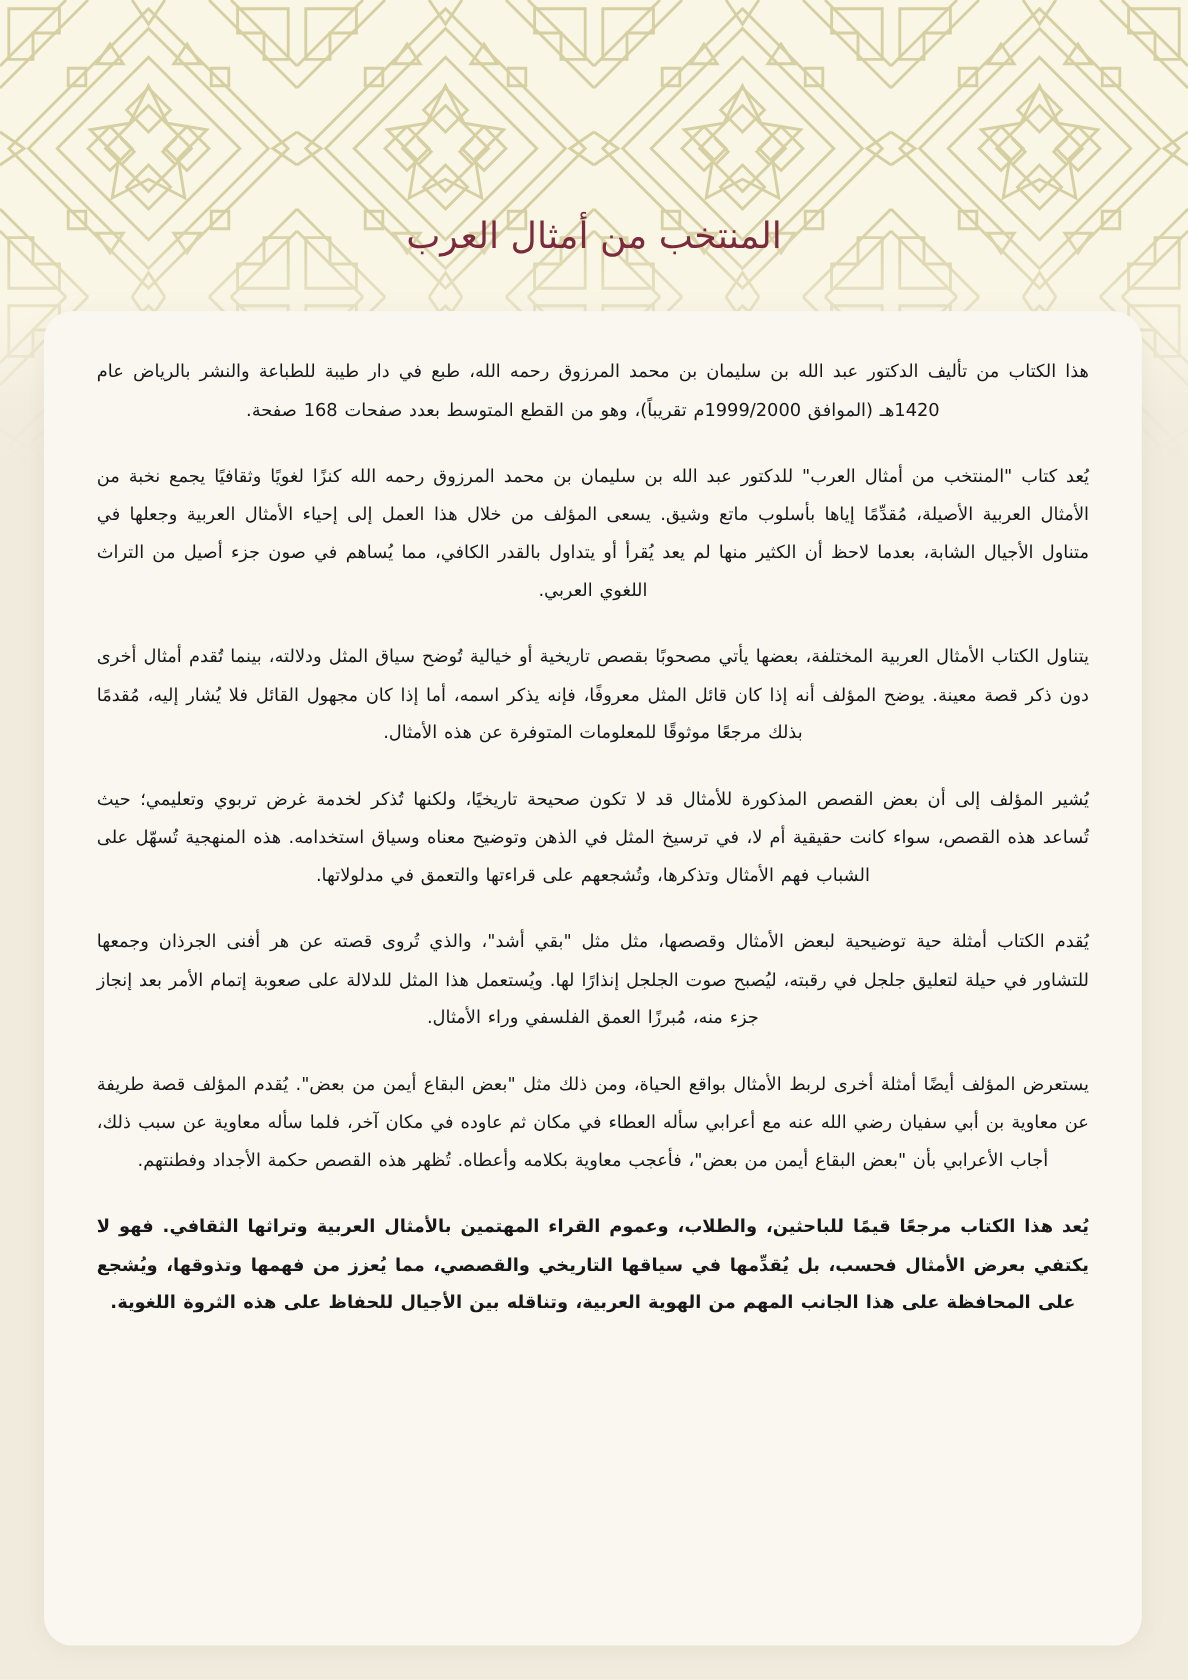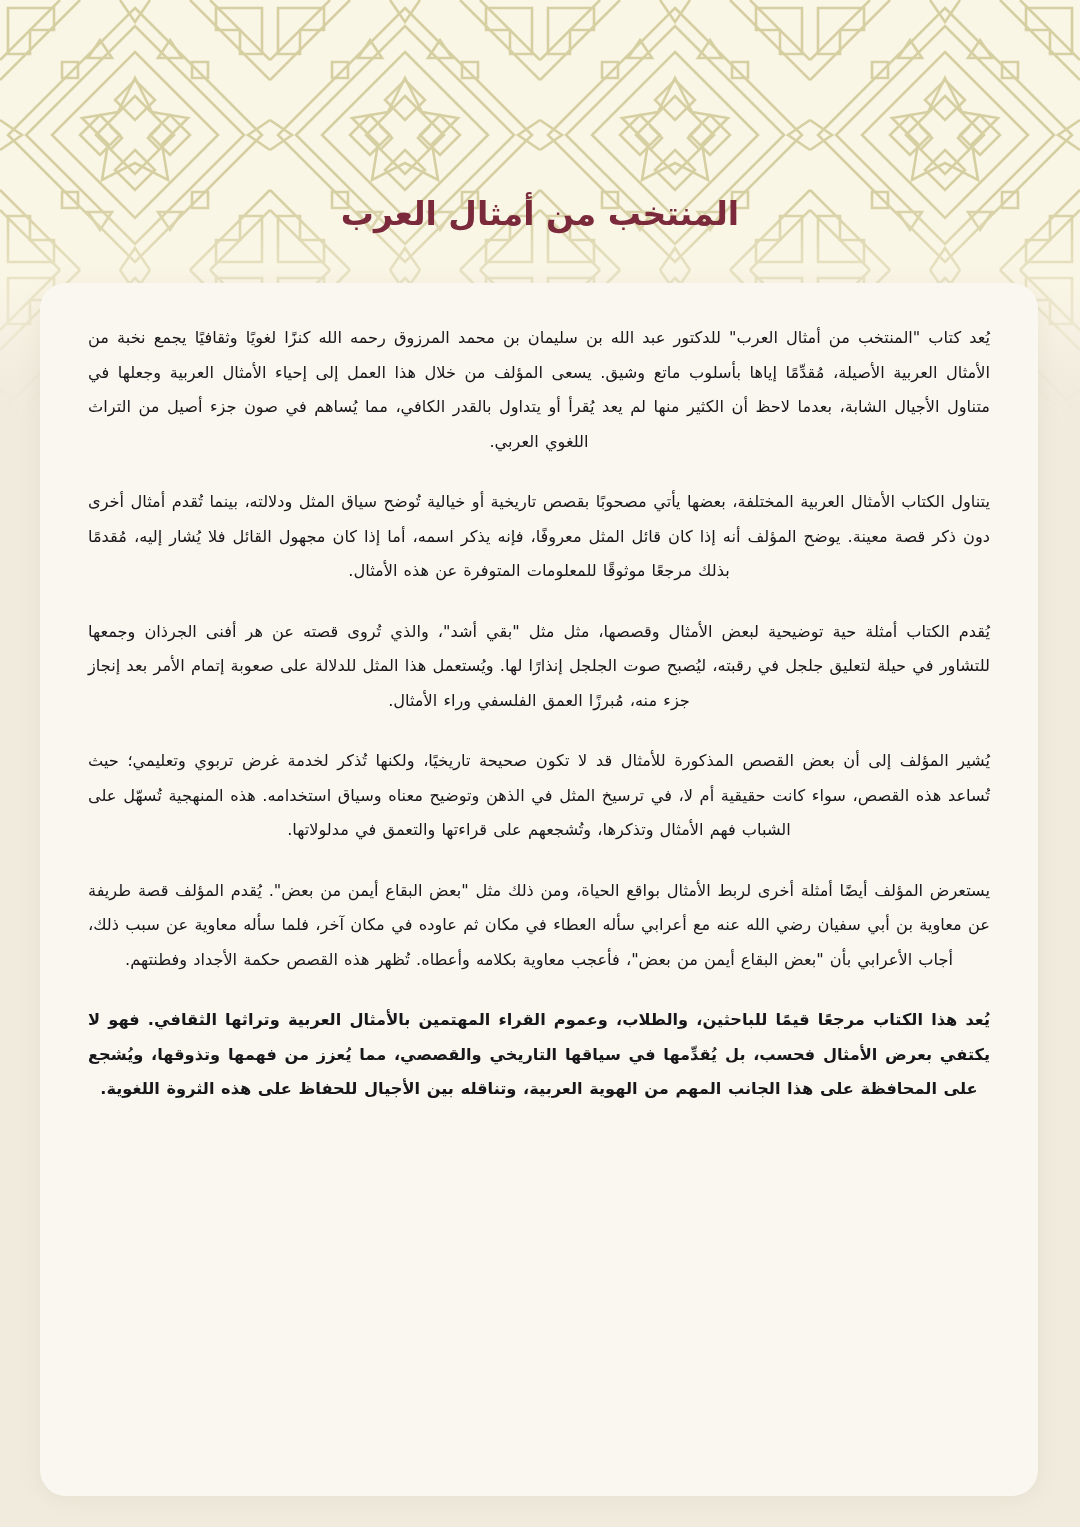--- a/index.html
+++ b/index.html
@@ -48,21 +48,21 @@
   }
 
   
   #page-title {
     position: absolute;
     top: 193px;
     left: 0;
     width: 1080px;
     text-align: center;
     font-size: 33px;
-    font-weight: bold;
+    font-weight: normal;
     color: #7B2A3B;
     letter-spacing: 0px;
     line-height: 1.3;
     z-index: 5;
   }
 
   
   #content-card {
     position: absolute;
     top: 283px;
@@ -163,20 +163,21 @@
   </svg>
   <div id="pattern-fade"></div>
 </div>
 
 <h1 id="page-title">المنتخب من أمثال العرب</h1>
 
 <div id="content-card">
   <div id="card-top-blend"></div>
 
   <div id="body-text">
+    <p class="para">هذا الكتاب من تأليف الدكتور عبد الله بن سليمان بن محمد المرزوق رحمه الله، طبع في دار طيبة للطباعة والنشر بالرياض عام 1420هـ (الموافق 1999/2000م تقريباً)، وهو من القطع المتوسط بعدد صفحات 168 صفحة.</p>
     <p class="para">يُعد كتاب "المنتخب من أمثال العرب" للدكتور عبد الله بن سليمان بن محمد المرزوق رحمه الله كنزًا لغويًا وثقافيًا يجمع نخبة من الأمثال العربية الأصيلة، مُقدِّمًا إياها بأسلوب ماتع وشيق. يسعى المؤلف من خلال هذا العمل إلى إحياء الأمثال العربية وجعلها في متناول الأجيال الشابة، بعدما لاحظ أن الكثير منها لم يعد يُقرأ أو يتداول بالقدر الكافي، مما يُساهم في صون جزء أصيل من التراث اللغوي العربي.</p>
     <p class="para">يتناول الكتاب الأمثال العربية المختلفة، بعضها يأتي مصحوبًا بقصص تاريخية أو خيالية تُوضح سياق المثل ودلالته، بينما تُقدم أمثال أخرى دون ذكر قصة معينة. يوضح المؤلف أنه إذا كان قائل المثل معروفًا، فإنه يذكر اسمه، أما إذا كان مجهول القائل فلا يُشار إليه، مُقدمًا بذلك مرجعًا موثوقًا للمعلومات المتوفرة عن هذه الأمثال.</p>
+    <p class="para">يُشير المؤلف إلى أن بعض القصص المذكورة للأمثال قد لا تكون صحيحة تاريخيًا، ولكنها تُذكر لخدمة غرض تربوي وتعليمي؛ حيث تُساعد هذه القصص، سواء كانت حقيقية أم لا، في ترسيخ المثل في الذهن وتوضيح معناه وسياق استخدامه. هذه المنهجية تُسهّل على الشباب فهم الأمثال وتذكرها، وتُشجعهم على قراءتها والتعمق في مدلولاتها.</p>
     <p class="para">يُقدم الكتاب أمثلة حية توضيحية لبعض الأمثال وقصصها، مثل مثل "بقي أشد"، والذي تُروى قصته عن هر أفنى الجرذان وجمعها للتشاور في حيلة لتعليق جلجل في رقبته، ليُصبح صوت الجلجل إنذارًا لها. ويُستعمل هذا المثل للدلالة على صعوبة إتمام الأمر بعد إنجاز جزء منه، مُبرزًا العمق الفلسفي وراء الأمثال.</p>
-    <p class="para">يُشير المؤلف إلى أن بعض القصص المذكورة للأمثال قد لا تكون صحيحة تاريخيًا، ولكنها تُذكر لخدمة غرض تربوي وتعليمي؛ حيث تُساعد هذه القصص، سواء كانت حقيقية أم لا، في ترسيخ المثل في الذهن وتوضيح معناه وسياق استخدامه. هذه المنهجية تُسهّل على الشباب فهم الأمثال وتذكرها، وتُشجعهم على قراءتها والتعمق في مدلولاتها.</p>
     <p class="para">يستعرض المؤلف أيضًا أمثلة أخرى لربط الأمثال بواقع الحياة، ومن ذلك مثل "بعض البقاع أيمن من بعض". يُقدم المؤلف قصة طريفة عن معاوية بن أبي سفيان رضي الله عنه مع أعرابي سأله العطاء في مكان ثم عاوده في مكان آخر، فلما سأله معاوية عن سبب ذلك، أجاب الأعرابي بأن "بعض البقاع أيمن من بعض"، فأعجب معاوية بكلامه وأعطاه. تُظهر هذه القصص حكمة الأجداد وفطنتهم.</p>
     <p class="para">يُعد هذا الكتاب مرجعًا قيمًا للباحثين، والطلاب، وعموم القراء المهتمين بالأمثال العربية وتراثها الثقافي. فهو لا يكتفي بعرض الأمثال فحسب، بل يُقدِّمها في سياقها التاريخي والقصصي، مما يُعزز من فهمها وتذوقها، ويُشجع على المحافظة على هذا الجانب المهم من الهوية العربية، وتناقله بين الأجيال للحفاظ على هذه الثروة اللغوية.</p>
   </div>
 </div>
 
 </body></html>

